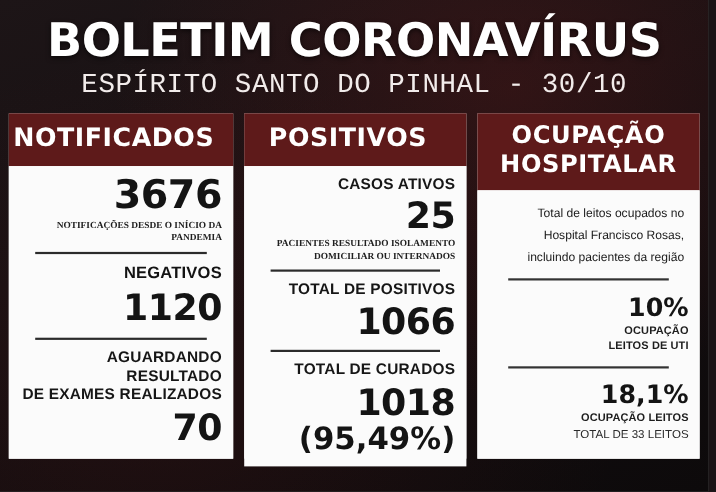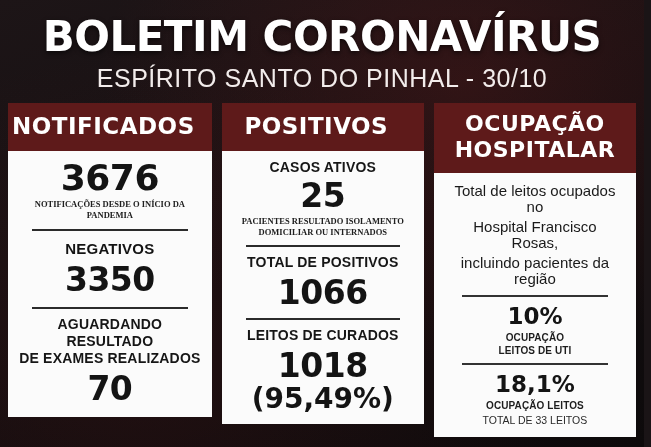--- a/index.html
+++ b/index.html
@@ -45,21 +45,21 @@
     font-family: "DejaVu Sans", sans-serif;
     text-shadow: 0 2px 5px rgba(0,0,0,0.6);
   }
   .header-subtitle {
     color: #f2eceb;
     font-size: 25px;
     line-height: 30px;
     font-weight: normal;
     letter-spacing: 0.5px;
     margin-top: 3px;
-    font-family: Liberation Sans, sans-serif;
+    font-family: Liberation Mono, monospace;
   }
 
   
   .columns {
     position: relative;
     z-index: 2;
     display: flex;
     gap: 10px;
     padding: 10px 8px 6px 8px;
     height: 330px;
@@ -143,33 +143,33 @@
     letter-spacing: 0.2px;
   }
   .label-lg {
     font-size: 15px;
     line-height: 18px;
     font-weight: bold;
     color: #131313;
     letter-spacing: 0.2px;
   }
   .para {
-    font-size: 15px;
+    font-size: 11px;
     line-height: 16px;
     color: #1a1a1a;
     padding: 2px 4px;
   }
   .sub-note {
     font-size: 10.5px;
     line-height: 13px;
     color: #2a2a2a;
   }
   .mt4 { margin-top: 4px; }
   .mt2 { margin-top: 2px; }
-  .grow { flex: 1; display: flex; flex-direction: column; justify-content: center; }
+  .grow { flex: 1; display: flex; flex-direction: column; justify-content: center; text-align: right; }
   .footer-strip {
     position: relative;
     z-index: 2;
     height: 12px;
   }
 </style>
 </head>
 <body>
 
 <div class="poster">
@@ -184,21 +184,21 @@
     <div class="col">
       <div class="col-head">NOTIFICADOS</div>
       <div class="col-body">
         <div class="grow">
           <div class="big-num xl">3676</div>
           <div class="label-xs mt2">NOTIFICAÇÕES DESDE O INÍCIO DA PANDEMIA</div>
         </div>
         <div class="divider"></div>
         <div class="grow">
           <div class="label-lg">NEGATIVOS</div>
-          <div class="big-num mt4">3350</div>
+          <div class="big-num mt4">1120</div>
         </div>
         <div class="divider"></div>
         <div class="grow">
           <div class="label-md">AGUARDANDO RESULTADO</div>
           <div class="label-md">DE EXAMES REALIZADOS</div>
           <div class="big-num mt4">70</div>
         </div>
       </div>
     </div>
 
@@ -211,21 +211,21 @@
           <div class="label-xs mt2">PACIENTES RESULTADO ISOLAMENTO</div>
           <div class="label-xs">DOMICILIAR OU INTERNADOS</div>
         </div>
         <div class="divider"></div>
         <div class="grow">
           <div class="label-md">TOTAL DE POSITIVOS</div>
           <div class="big-num mt4">1066</div>
         </div>
         <div class="divider"></div>
         <div class="grow">
-          <div class="label-md">LEITOS DE CURADOS</div>
+          <div class="label-md">TOTAL DE CURADOS</div>
           <div class="big-num mt4">1018</div>
           <div class="mid-num">(95,49%)</div>
         </div>
       </div>
     </div>
 
     <div class="col">
       <div class="col-head two-line">
         <div>OCUPAÇÃO</div>
         <div>HOSPITALAR</div>

